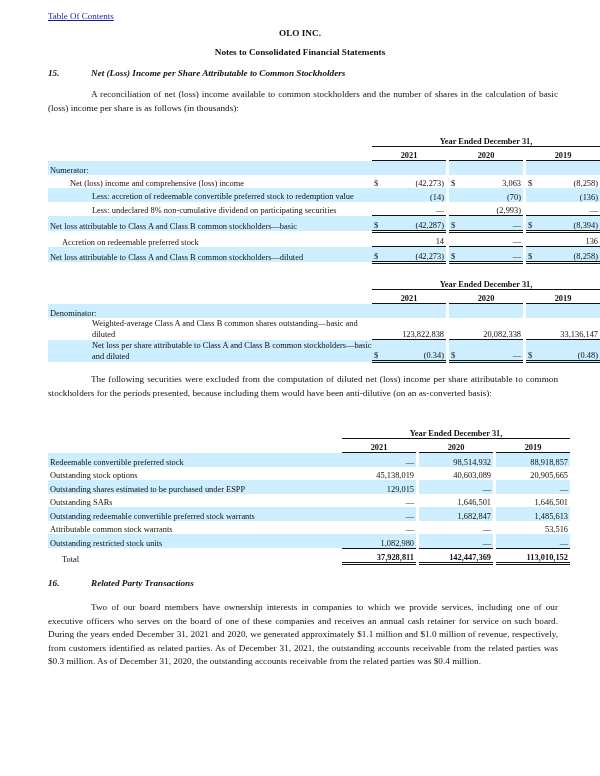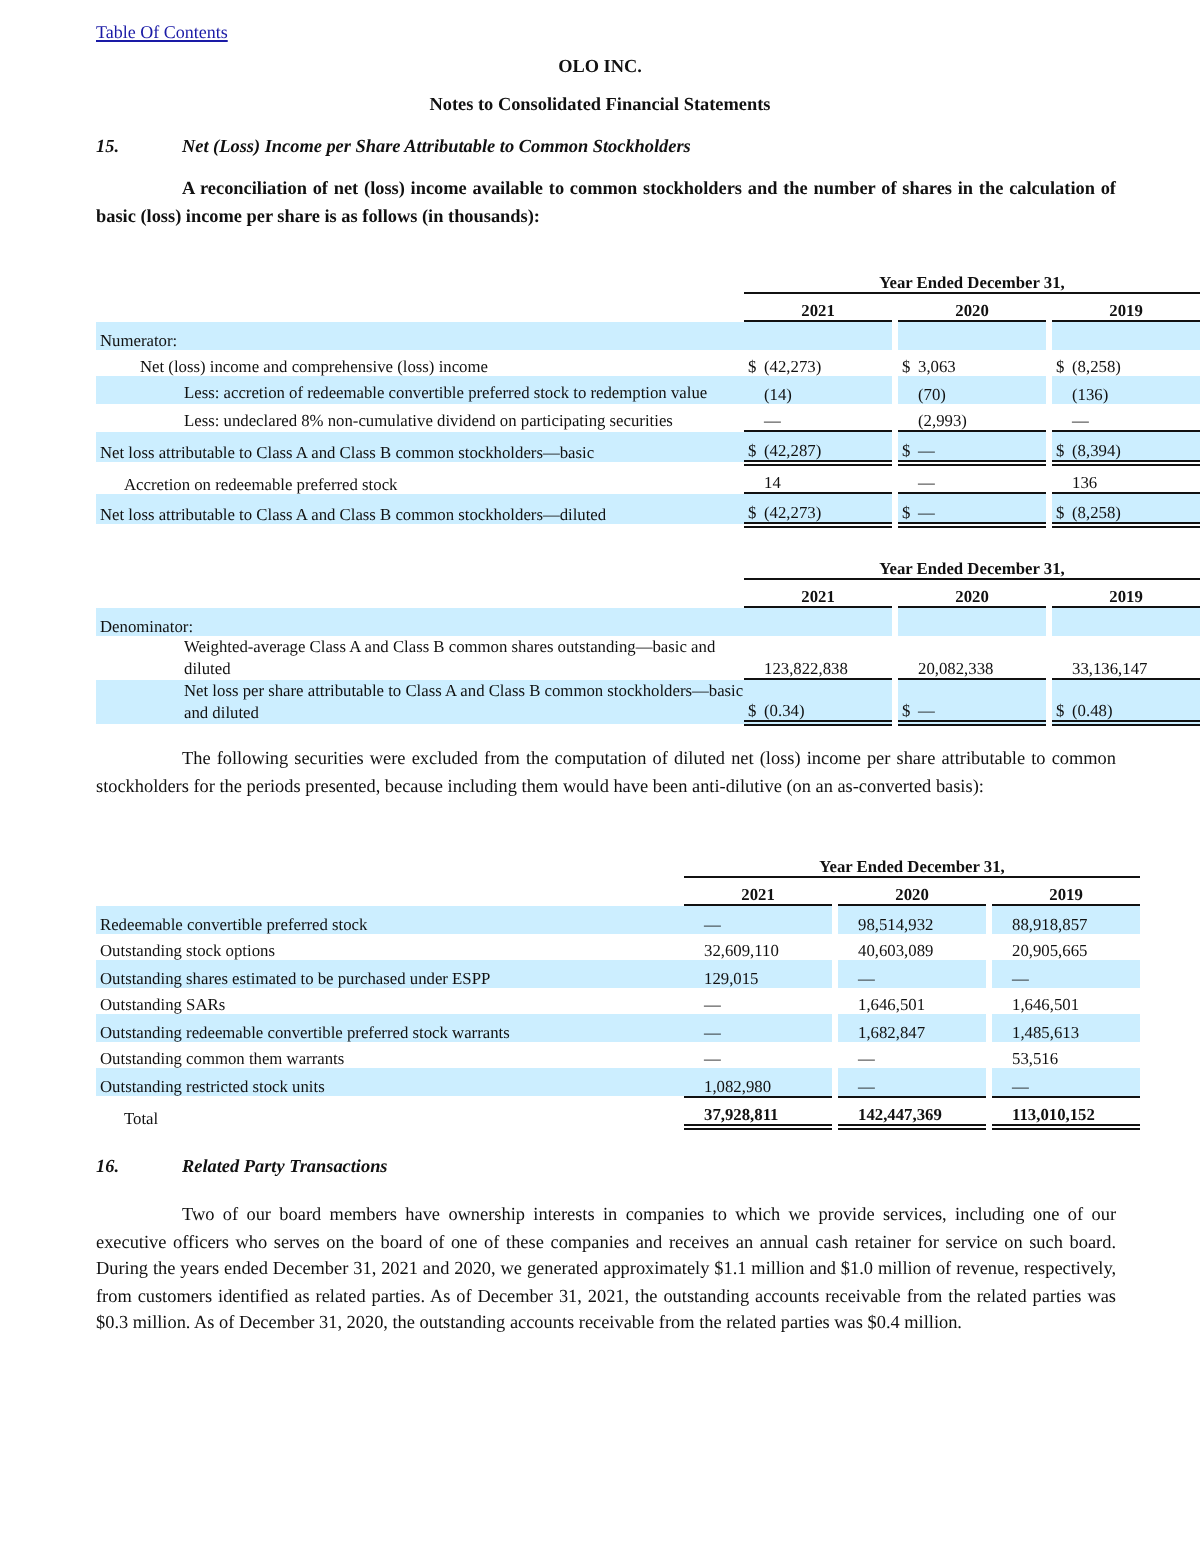--- a/index.html
+++ b/index.html
@@ -11,41 +11,41 @@
   .sec .num { display:inline-block; width:43px; }
   .para { position:absolute; left:48px; width:510px; line-height:13.5px; font-size:9.2px; text-align:justify; }
   .para .ind { display:inline-block; width:43px; }
   table { position:absolute; left:48px; border-collapse:collapse; font-size:8.4px; }
   td { padding:0; height:13.5px; vertical-align:bottom; white-space:nowrap; }
   .lab { width:280px; padding-left:2px; }
   .lab.i1 { padding-left:22px; }
   .lab.i2 { padding-left:14px; }
   .lab.wrap { white-space:normal; line-height:11px;padding-left:44px; }
   .cur { width:8px; padding-left:2px; }
-  .val { width:62px; text-align:left; padding-right:2px; }
+  .val { width:62px; text-align:right; padding-right:2px; }
   .gap { width:3px; }
   .sh td.lab, .sh td.cur, .sh td.val { background:#cceeff; }
   .hdr-top td { height:14px; font-weight:bold; text-align:center; }
   .hdr-yr td { font-weight:bold; text-align:center; height:13px; }
   .ul-bot { border-bottom:1.3px solid #111; }
   .dbl { border-bottom:3px double #111; }
   .sl { border-bottom:1px solid #111; }
   .pg { position:absolute; left:0; width:600px; top:755px; text-align:right; font-size:9px;margin-left:29px; }
 </style>
 </head>
 <body>
 
 <a class="toc">Table Of Contents</a>
 <div class="co">OLO INC.</div>
 <div class="notes">Notes to Consolidated Financial Statements</div>
 
 <div class="sec" style="top:68px;">
   <span class="num">15.</span><span>Net (Loss) Income per Share Attributable to Common Stockholders</span>
 </div>
-<div class="para" style="top:88px;font-weight:bold;"><span class="ind"></span><span>A reconciliation of net (loss) income available to common stockholders and the number of shares in the calculation of basic (loss) income per share is as follows (in thousands):</span></div>
+<div class="para" style="top:88px;"><span class="ind"></span><span>A reconciliation of net (loss) income available to common stockholders and the number of shares in the calculation of basic (loss) income per share is as follows (in thousands):</span></div>
 
 <table style="top:132px;">
   <tbody>
       <tr class="hdr-top">
     <td class="lab"></td>
     <td colspan="8" class="ul-bot">Year Ended December 31,</td>
   </tr>
   <tr class="hdr-yr">
     <td class="lab"></td>
     <td colspan="2" class="ul-bot">2021</td>
@@ -207,21 +207,21 @@
         <td class="gap"></td>
     <td class="cur"></td>
         <td class="val">98,514,932</td>
         <td class="gap"></td>
     <td class="cur"></td>
         <td class="val">88,918,857</td>
   </tr>
   <tr>
     <td class="lab">Outstanding stock options</td>
     <td class="cur"></td>
-        <td class="val">32,609,110</td>
+        <td class="val">45,138,019</td>
         <td class="gap"></td>
     <td class="cur"></td>
         <td class="val">40,603,089</td>
         <td class="gap"></td>
     <td class="cur"></td>
         <td class="val">20,905,665</td>
   </tr>
   <tr class="sh">
     <td class="lab">Outstanding shares estimated to be purchased under ESPP</td>
     <td class="cur"></td>
@@ -249,21 +249,21 @@
     <td class="cur"></td>
         <td class="val">—</td>
         <td class="gap"></td>
     <td class="cur"></td>
         <td class="val">1,682,847</td>
         <td class="gap"></td>
     <td class="cur"></td>
         <td class="val">1,485,613</td>
   </tr>
   <tr>
-    <td class="lab">Outstanding common them warrants</td>
+    <td class="lab">Attributable common stock warrants</td>
     <td class="cur"></td>
         <td class="val">—</td>
         <td class="gap"></td>
     <td class="cur"></td>
         <td class="val">—</td>
         <td class="gap"></td>
     <td class="cur"></td>
         <td class="val">53,516</td>
   </tr>
   <tr class="sh">

